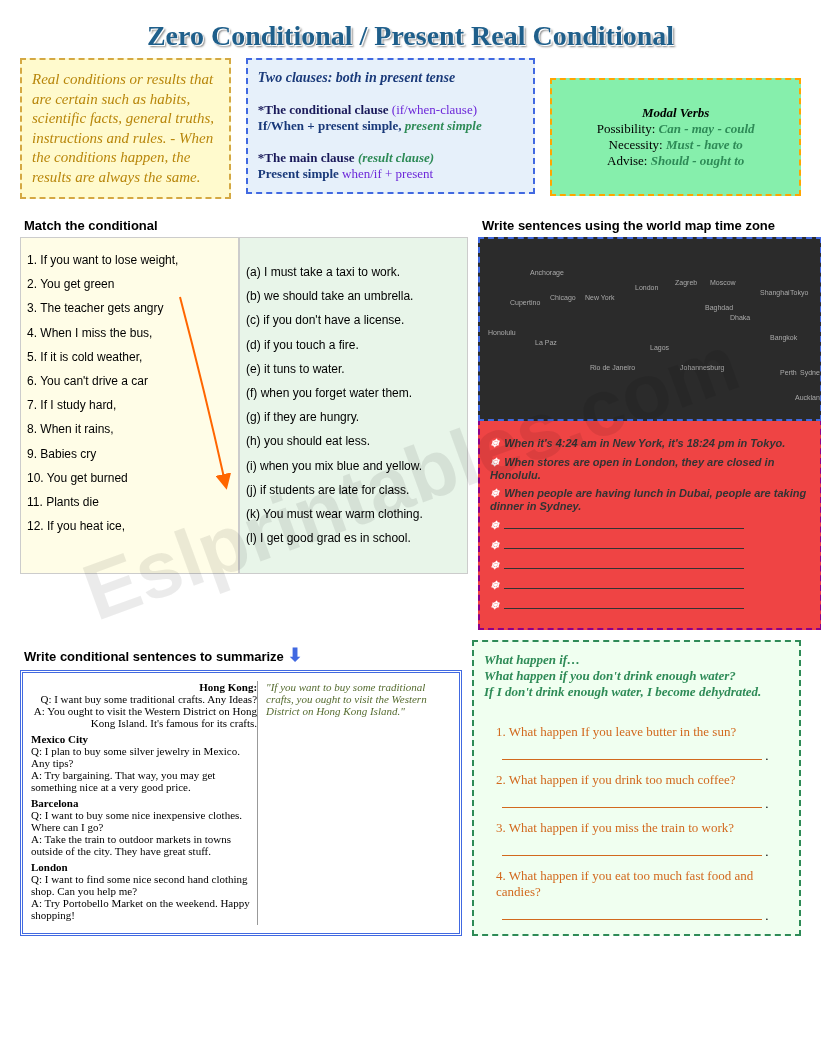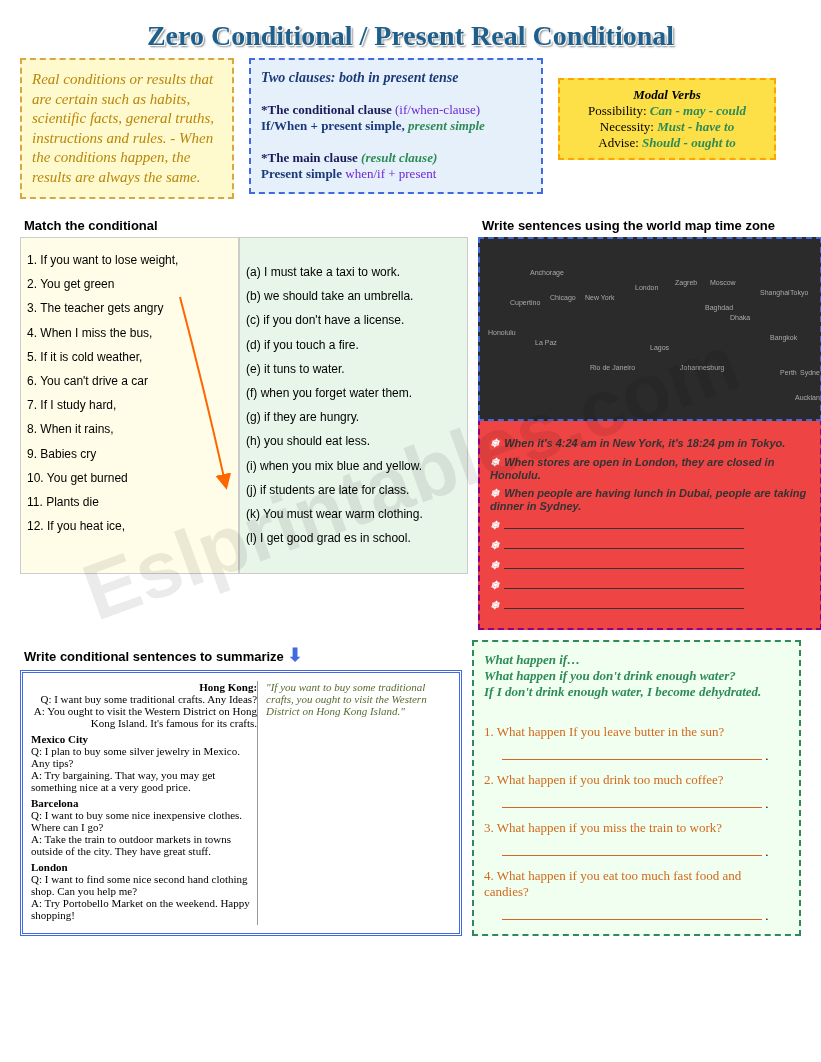--- a/index.html
+++ b/index.html
@@ -5,21 +5,21 @@
 body{margin:0;padding:20px;font-family:Georgia,serif;background:#fff;width:781px;position:relative}
 .title{text-align:center;font-size:28px;font-weight:bold;color:#1f5f8b;text-shadow:1px 1px 0 #fff,2px 2px 2px #888;font-family:'Times New Roman',serif;margin-bottom:6px}
 .top-row{display:flex;gap:15px;margin-bottom:15px;align-items:flex-start}
 .box-intro{background:#fffacd;border:2px dashed #d4a843;padding:10px;width:190px;font-style:italic;font-family:'Brush Script MT',cursive;font-size:15px;color:#b8860b;line-height:1.3}
 .box-clauses{background:#e6f0fa;border:2px dashed #4169e1;padding:10px;width:270px;font-family:Georgia,serif;font-size:13px}
 .box-clauses .hdr{font-weight:bold;font-style:italic;color:#1a3a7a;font-size:14px}
 .box-clauses .star{color:#1a1a5a;font-weight:bold}
 .box-clauses .orange{color:#6d28d9;}
 .box-clauses .green{color:#2e8b57;font-weight:bold;font-style:italic}
 .box-clauses .blue{color:#1a3a7a;font-weight:bold;}
-.box-modal{background:#fde047;border:2px dashed #ffa500;padding:7px;width:200px;font-family:Georgia,serif;font-size:13px;text-align:center;margin-top:20px}
+.box-modal{background:#86efac;border:2px dashed #ffa500;padding:25px;width:200px;font-family:Georgia,serif;font-size:13px;text-align:center;margin-top:20px}
 .box-modal .mt{font-style:italic;font-weight:bold}
 .box-modal .mv{color:#2e8b57;font-style:italic;font-weight:bold}
 .section-hdr{background:#fff;font-weight:bold;font-size:13px;padding:4px;font-family:Arial,sans-serif;display:inline-block}
 .mid-row{display:flex;gap:10px}
 .match-box{display:flex;position:relative}
 .match-left{background:#fffde7;border:1px solid #ccc;padding:8px 6px;width:205px;font-size:12px;font-family:Arial,sans-serif}
 .match-right{background:#e8f5e9;border:1px solid #ccc;padding:20px 6px;width:215px;font-size:12px;font-family:Arial,sans-serif}
 .match-left div,.match-right div{margin:5px 0;line-height:1.6}
 .arrow{position:absolute;left:155px;top:55px;width:60px;height:200px;pointer-events:none}
 .map-section{flex:1}
@@ -29,21 +29,21 @@
 .timezone-box div{margin:6px 0}
 .snow{color:#fff;margin-right:5px}
 .blank{border-bottom:1px solid #333;display:inline-block;width:240px;height:10px}
 .bot-row{display:flex;gap:10px;margin-top:10px}
 .summarize-box{border:3px double #4169e1;padding:8px;width:420px;font-size:11px;font-family:Georgia,serif;display:flex}
 .sum-left{width:55%}
 .sum-right{width:45%;padding-left:8px;font-style:italic;color:#556b2f;border-left:1px solid #999}
 .sum-left .city{font-weight:bold}
 .whatif-box{background:#f0fff0;border:2px dashed #2e8b57;padding:10px;width:310px;font-family:Georgia,serif;font-size:13px}
 .whatif-box .wt{color:#2e8b57;font-style:italic;font-weight:bold}
-.whatif-box .wq{color:#d2691e;margin:8px 0;font-size:13px}
+.whatif-box .wq{color:#d2691e;margin:8px 12px;font-size:13px}
 .whatif-box .wblank{border-bottom:1px solid #d2691e;display:inline-block;width:260px;margin-left:18px}
 .watermark{position:absolute;top:50%;left:50%;transform:translate(-50%,-50%) rotate(-20deg);font-size:80px;color:rgba(0,0,0,0.08);font-weight:bold;pointer-events:none;z-index:100;font-family:Arial}
 .darrow{color:#4169e1;font-size:18px}
 </style>
 </head>
 <body>
 
 <div class="watermark">Eslprintables.com</div>
 
 <div class="title">Zero Conditional / Present Real Conditional</div>

